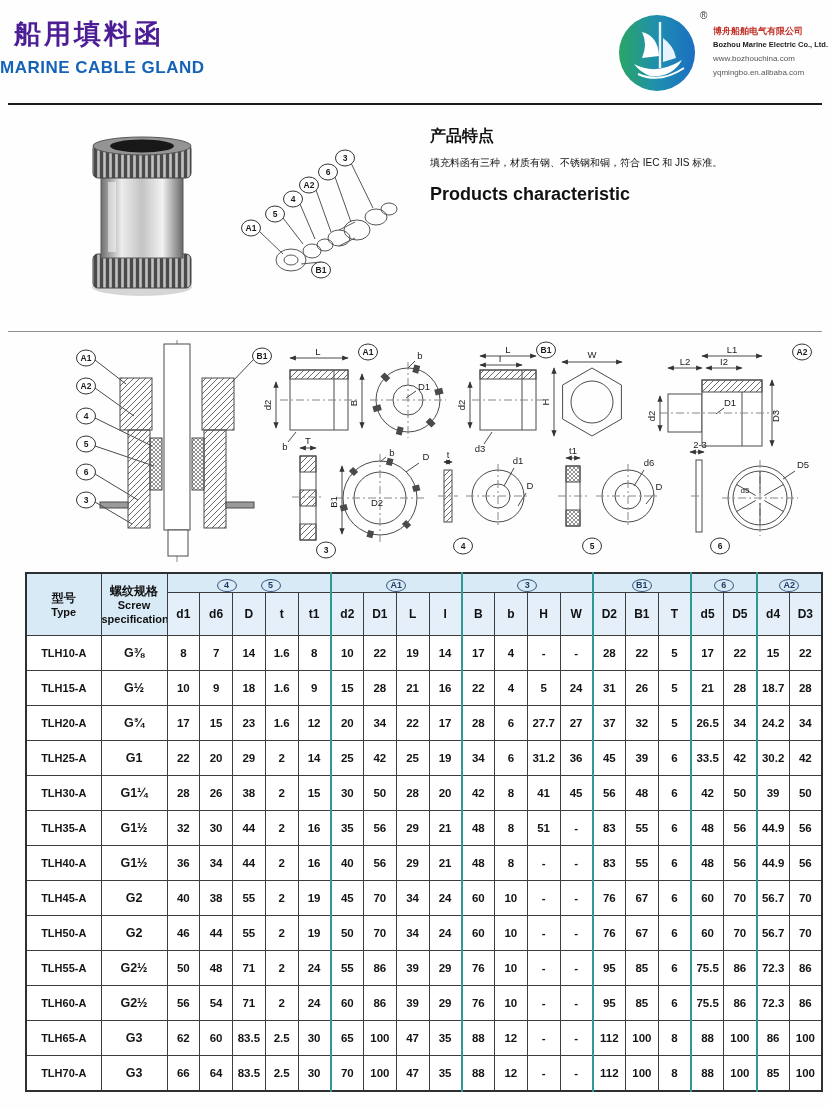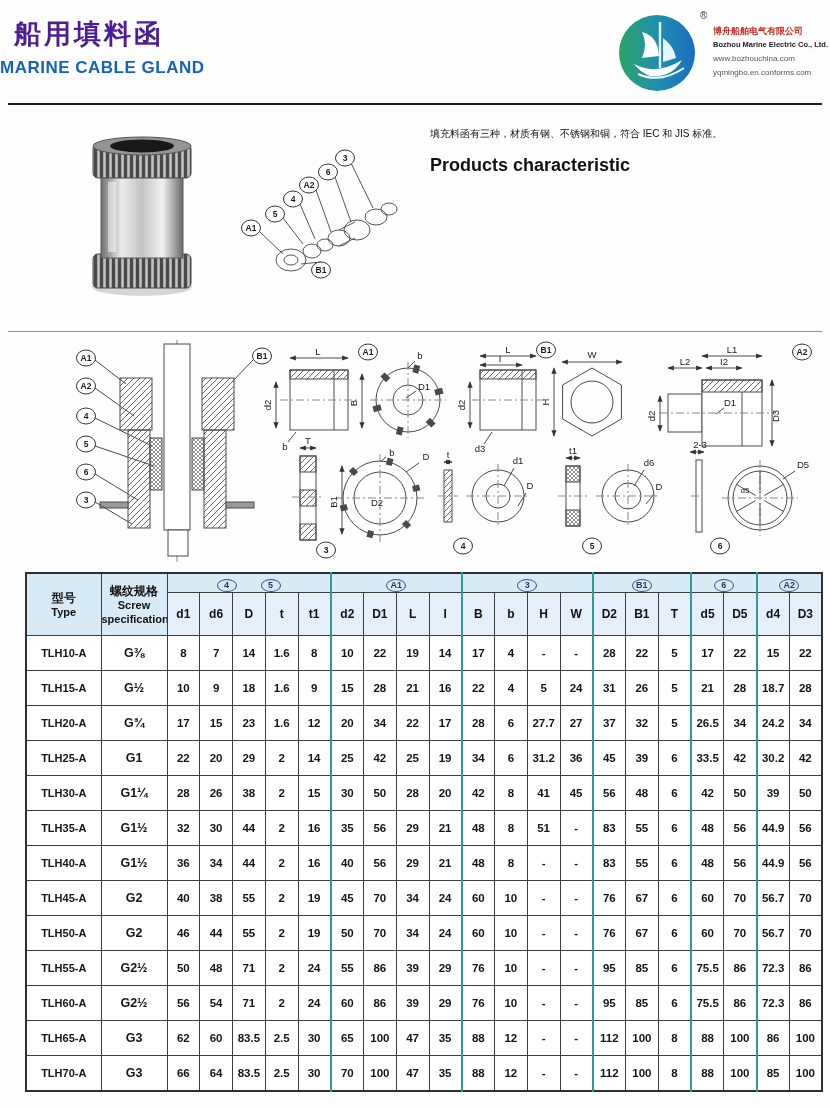--- a/index.html
+++ b/index.html
@@ -66,21 +66,21 @@
       <path d="M26 20 Q42 24 43 44 L26 46 Q32 32 26 20 Z" fill="#ffffff"></path>
       <path d="M47 26 Q58 34 60 46 L47 50 Z" fill="#e8f4fb"></path>
       <path d="M18 52 Q40 64 66 48 Q56 66 34 64 Q24 60 18 52 Z" fill="#ffffff"></path>
       <path d="M22 62 Q44 72 68 56" stroke="#ffffff" stroke-width="2" fill="none"></path>
     </svg>
     <span class="reg">®</span>
     <div class="logo-text">
       <div class="cmp-cn">博舟船舶电气有限公司</div>
       <div class="cmp-en">Bozhou Marine Electric Co., Ltd.</div>
       <div class="site">www.bozhouchina.com</div>
-      <div class="site">yqmingbo.en.conforms.com</div>
+      <div class="site">yqmingbo.en.alibaba.com</div>
     </div>
   </div>
 
   <div class="hr1"></div>
 
   <svg class="photo" width="116" height="164" viewBox="0 0 116 164">
     <defs>
       <linearGradient id="met" x1="0" y1="0" x2="1" y2="0">
         <stop offset="0" stop-color="#6f6f6f"></stop>
           <stop offset="0.25" stop-color="#ececec"></stop>
@@ -135,20 +135,21 @@
       <text x="42" y="71">5</text>
       <text x="60" y="56">4</text>
       <text x="76" y="42">A2</text>
       <text x="95" y="29">6</text>
       <text x="112" y="15">3</text>
       <text x="88" y="127">B1</text>
     </g>
   </svg>
 
   <div class="features">
+    <p class="feat-cn-title">产品特点</p>
     <p class="feat-cn-desc">填充料函有三种，材质有钢、不锈钢和铜，符合 IEC 和 JIS 标准。</p>
     <p class="feat-en-title">Products characteristic</p>
   </div>
 
   <div class="hr2"></div>
 
   <svg class="drawings" width="830" height="228" viewBox="0 0 830 228">
     <defs>
       <pattern id="h1" width="6" height="6" patternUnits="userSpaceOnUse">
         <path d="M0 6 L6 0" stroke="#6a6a6a" stroke-width="1"></path>

